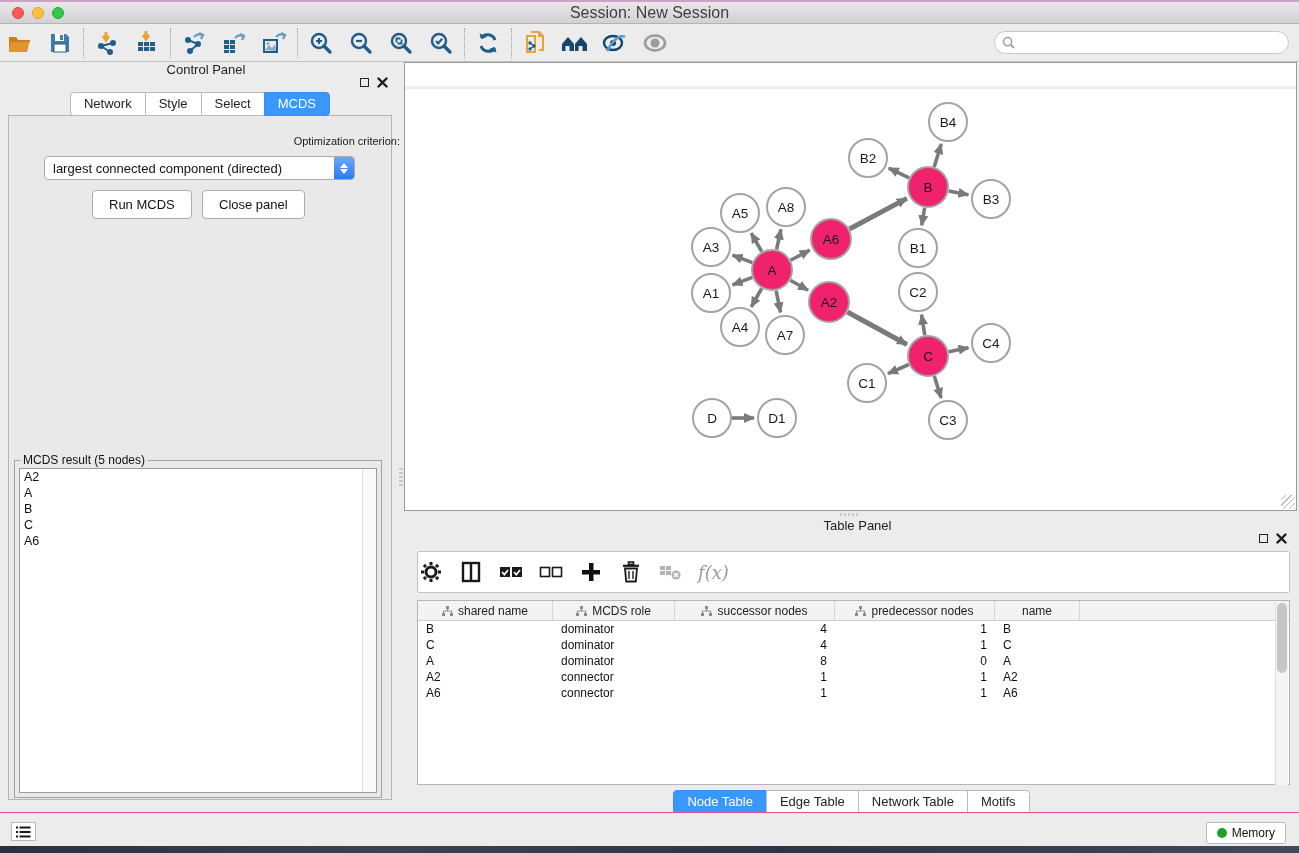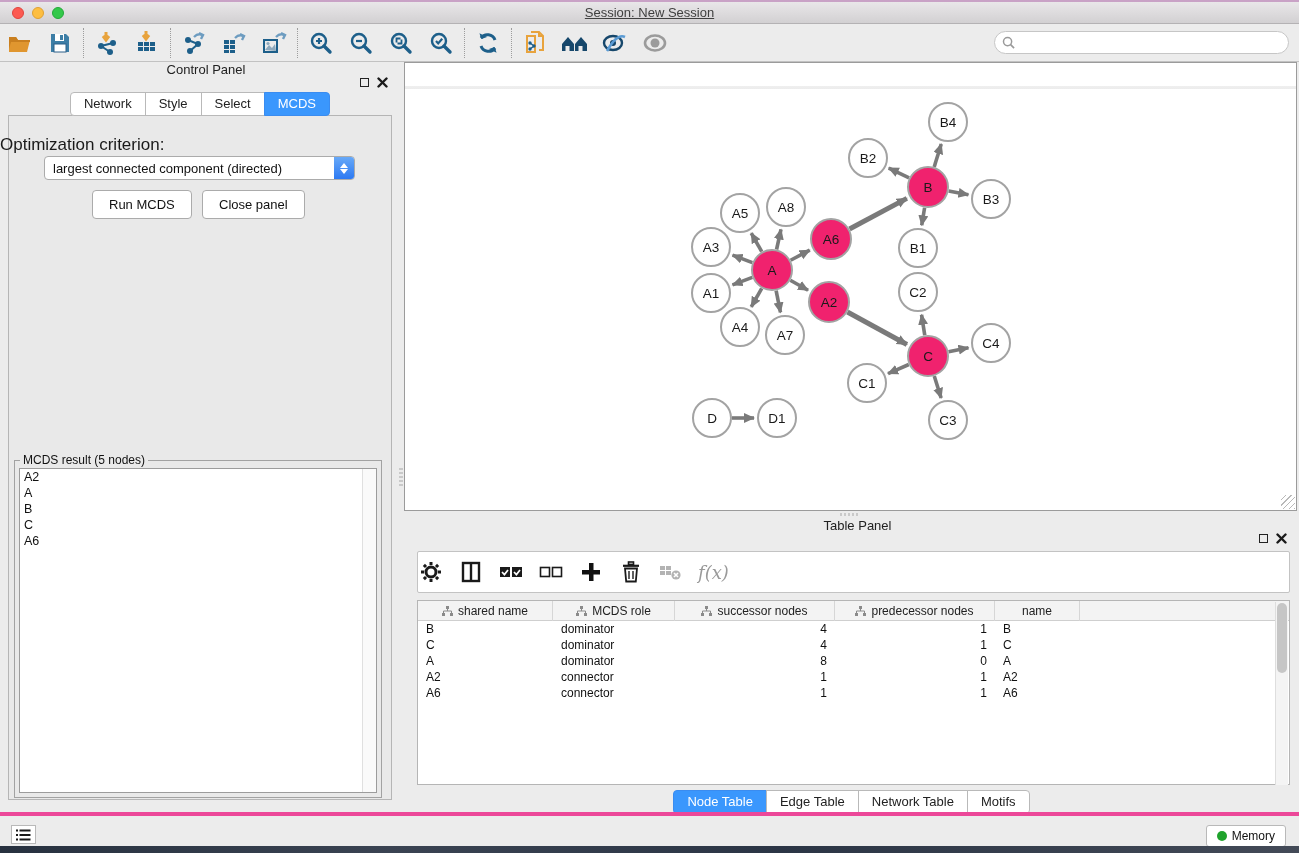--- a/index.html
+++ b/index.html
@@ -9,21 +9,21 @@
 
   
   #top-strip { left:0; top:0; width:1299px; height:2px; background:#c9a2c6; }
   #titlebar { left:0; top:2px; width:1299px; height:22px;
     background:linear-gradient(#e9e7e9,#d2d0d2); border-bottom:1px solid #b4b2b4;
     display:flex; align-items:center; }
   .tl { width:12px; height:12px; border-radius:50%; margin-left:8px; }
   .tl.red { background:#fc5a52; border:1px solid #e0443e; margin-left:12px; }
   .tl.yellow { background:#fdbe41; border:1px solid #dfa133; }
   .tl.green { background:#34c84a; border:1px solid #24a939; }
-  #window-title { position:absolute; left:0; right:0; text-align:center; font-size:13px; color:#404040;text-decoration:underline; }
+  #window-title { position:absolute; left:0; right:0; text-align:center; font-size:16px; color:#404040; }
 
   
   #main-toolbar { left:0; top:24px; width:1299px; height:38px; background:#ececec;
     border-bottom:1px solid #c2c2c2; display:flex; align-items:center; }
   .tb-btn { width:40px; height:32px; display:flex; align-items:center; justify-content:center; }
   .tb-sep { width:1px; height:30px; margin:0 3px; border-left:1px dotted #9d9d9d; }
   #toolbar-search { position:absolute; right:10px; top:7px; width:295px; height:23px;
     background:#fff; border:1px solid #c6c6c6; border-radius:12px; display:flex; align-items:center; }
   #toolbar-search svg { margin-left:7px; }
   #toolbar-search input { border:none; outline:none; background:transparent; font-size:12px; width:250px; margin-left:4px; font-family:inherit; }
@@ -33,21 +33,21 @@
   .panel-header { height:30px; display:flex; align-items:center;flex-direction:column; }
   .panel-title { font-size:13px; color:#222; margin-left:12px; }
   .panel-header-icons { margin-left:auto; display:flex; align-items:center; gap:8px; margin-right:12px; }
   .float-box { width:9px; height:9px; border:1.5px solid #222; display:inline-block; }
   .tabs-row { display:flex; justify-content:center; position:relative; z-index:2; }
   .seg-tab { font-size:13px; color:#222; background:#fff; border:1px solid #b9b9b9; padding:3px 13px 4px; margin-left:-1px; cursor:default; }
   .seg-tab:first-child { border-radius:4px 0 0 4px; margin-left:0; }
   .seg-tab:last-child { border-radius:0 4px 4px 0; }
   .seg-tab.active { background:#3a97fd; border-color:#3a8cf0; color:#fff; }
   #cp-box { left:8px; top:53px; width:384px; height:685px; border:1px solid #b5b5b5; background:#e9e9e9; }
-  #opt-label { left:0; top:73px; width:400px; text-align:left; font-size:17px; color:#1a1a1a; }
+  #opt-label { left:0; top:73px; width:400px; text-align:right; font-size:11px; color:#1a1a1a; }
   #opt-select { left:44px; top:94px; width:311px; height:24px; background:#fff; border:1px solid #ababab; border-radius:4px; display:flex; align-items:center; overflow:hidden; }
   #opt-select .sel-text { font-size:13px; color:#111; margin-left:8px; flex:1; }
   #opt-select .stepper { width:20px; height:24px; background:linear-gradient(#6aabf8,#2a77f2); display:flex; flex-direction:column; align-items:center; justify-content:center; gap:1px; }
   .chev { width:0; height:0; border-left:4px solid transparent; border-right:4px solid transparent; }
   .chev.up { border-bottom:5px solid #fff; }
   .chev.down { border-top:5px solid #fff; }
   .cp-btn { position:absolute; top:128px; height:29px; background:#fff; border:1px solid #ababab; border-radius:4px; font-size:13px; color:#111; font-family:inherit; padding:0 16px; }
   #run-btn { left:92px; }
   #closepanel-btn { left:202px; }
   #result-fieldset { left:14px; top:398px; width:368px; height:338px; border:1px solid #a2a2a2; }
@@ -77,21 +77,21 @@
   .th:last-child { border-right:1px solid #d6d6d6; }
   .tr { display:flex; height:16px; align-items:center; }
   .td { font-size:12px; color:#111; height:16px; line-height:16px; }
   .td.left { text-align:left; padding-left:8px; }
   .td.right { text-align:right; padding-right:8px; }
   #table-vscroll { position:absolute; right:1px; top:1px; width:13px; height:183px; background:#f4f4f4; border-left:1px solid #dedede; }
   #table-vscroll .thumb { position:absolute; top:1px; left:1px; width:10px; height:70px; background:#c6c6c6; border-radius:5px; }
   #tp-tabs { position:absolute; left:0; right:0; top:272px; display:flex; justify-content:center; }
 
   
-  #status-bar { left:0; top:812px; width:1299px; height:34px; background:#ececec; border-top:4px solid #ec4899; }
+  #status-bar { left:0; top:812px; width:1299px; height:34px; background:#ececec; border-top:1px solid #ec4899; }
   #list-btn { position:absolute; left:11px; top:9px; width:25px; height:19px; background:#fff; border:1px solid #b9b9b9; display:flex; align-items:center; justify-content:center; }
   #memory-btn { position:absolute; right:13px; top:9px; height:22px; background:#fff; border:1px solid #b9b9b9; border-radius:3px; display:flex; align-items:center; gap:5px; padding:0 10px; font-size:12px; color:#111; }
   #memory-dot { width:10px; height:10px; border-radius:50%; background:#1fa32c; }
   #bottom-strip { left:0; top:846px; width:1299px; height:7px; background:linear-gradient(90deg,#27313f,#3a4352 30%,#2b3545 60%,#434a57); }
 
   svg { display:block; }
   .xicon line { stroke:#1a1a1a; stroke-width:2.4; stroke-linecap:round; }
 </style>
 </head>
 <body>

